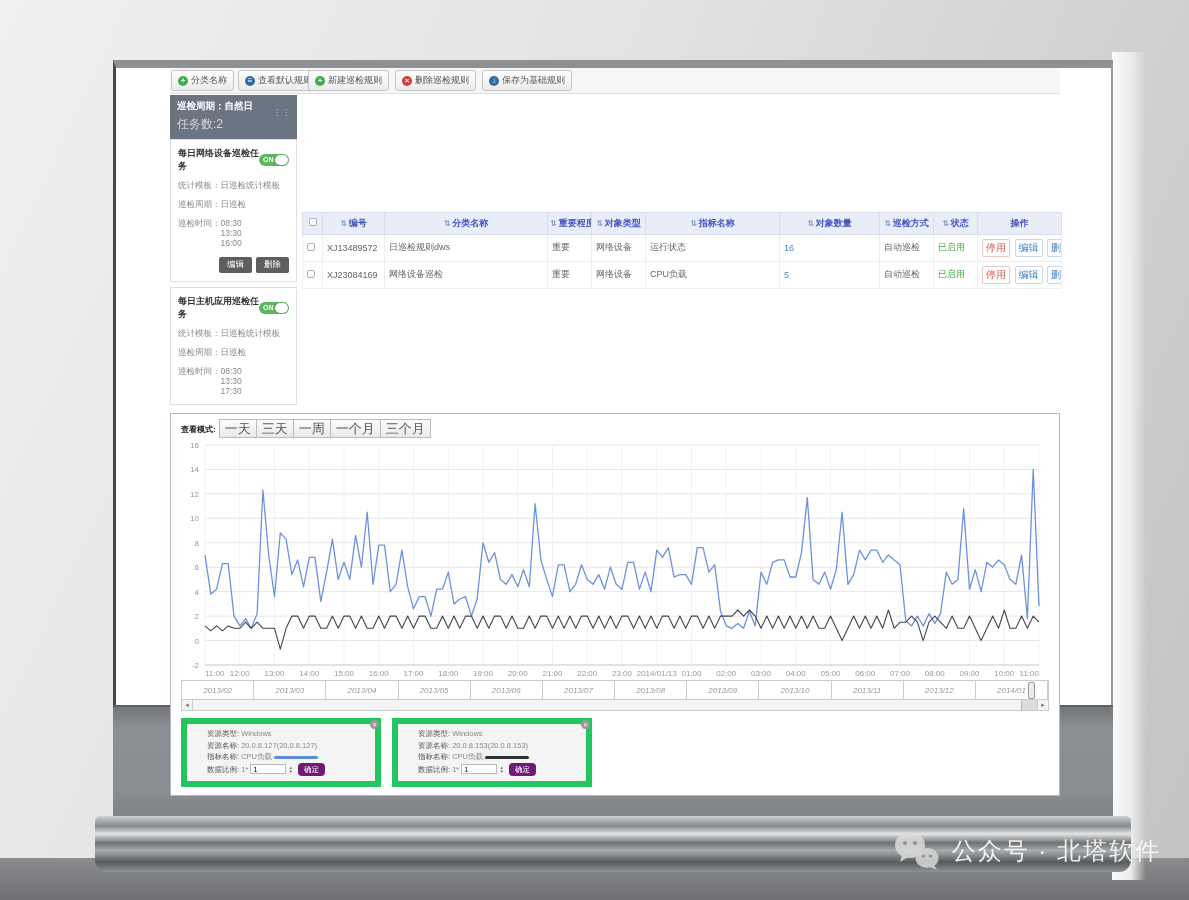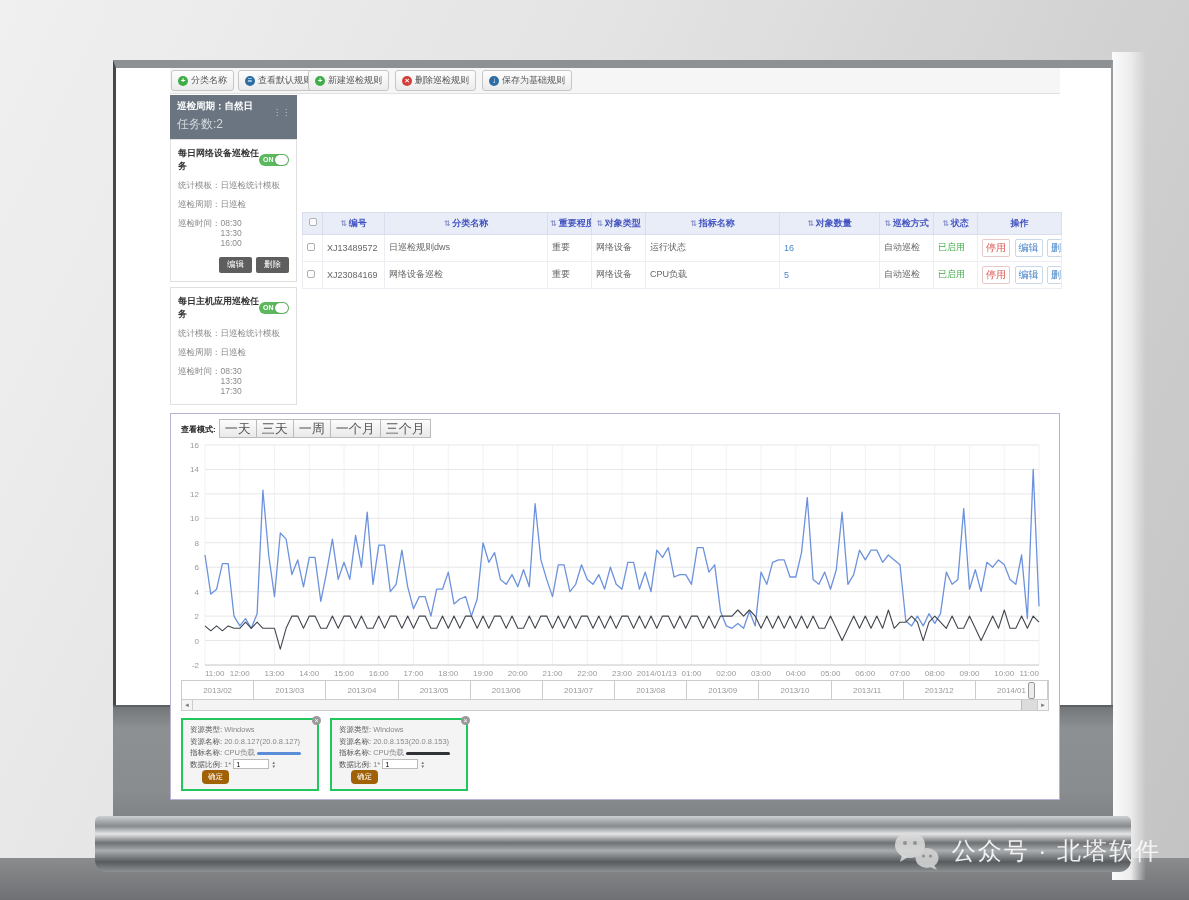--- a/index.html
+++ b/index.html
@@ -69,46 +69,46 @@
   .mini-btn.blue { color:#4a86c8; border-color:#c9d8e6; }
   td.ctr { text-align:left; }
 
   
   .chart-panel { margin-top:8px; border:1px solid #b9b2d6; background:#fff; padding:6px 10px 8px; }
   .legend-row { display:flex; align-items:center; font-size:8px; color:#222; }
   .legend-label { font-weight:bold; margin-right:4px; }
   .vm-btn { border:1px solid #bbb; background:linear-gradient(#fcfcfc,#e9e9e9); padding:1px 5px;
        font-size:13px; color:#555; margin-left:-1px; cursor:pointer;margin-top:20px; }
   .plot-svg { display:block; margin-top:1px; }
-  .ruler { position:relative; display:flex; height:20px; border:1px solid #ccc; margin-top:1px; background:#fff; }
+  .ruler { position:relative; display:flex; height:20px; border:1px solid #ccc; margin-top:1px; background:#fff;font-style:italic; }
   .ruler-cell { flex:1; border-right:1px solid #ccc; display:flex; align-items:center; justify-content:center;
        font-size:8px; color:#999; overflow:hidden; }
   .ruler-cell:last-child { border-right:none; }
   .range-handle { position:absolute; right:13px; top:1px; width:7px; height:17px; background:#ececec;
        border:1px solid #999; border-radius:2px; cursor:ew-resize; }
   .scrollbar { display:flex; align-items:stretch; height:11px; border:1px solid #ccc; border-top:none; background:#f4f4f4; }
   .sb-arrow { width:11px; font-size:6px; color:#777; display:flex; align-items:center; justify-content:center; cursor:pointer; }
   .sb-arrow.left { border-right:1px solid #ccc; }
   .sb-arrow.right { border-left:1px solid #ccc; }
   .sb-track { flex:1; position:relative; }
   .sb-thumb { position:absolute; right:0; width:16px; top:0; bottom:0; background:#dcdcdc; border-left:1px solid #bbb; cursor:grab; }
 
   
   .cards-row { display:flex; gap:11px; margin-top:7px; }
-  .info-card { position:relative; width:138px; background:#f4f4f4; border:2px solid #22c55e;
-       padding:4px 7px 5px; font-size:7.5px; color:#888; line-height:11.5px; }
+  .info-card { position:relative; width:200px; background:#f4f4f4; border:6px solid #22c55e;
+       padding:4px 20px 5px; font-size:7.5px; color:#888; line-height:11.5px; }
   .info-card .lbl { color:#555; }
   .close-icon { position:absolute; right:-4px; top:-4px; width:9px; height:9px; border-radius:50%;
        background:#9a9a9a; color:#fff; font-size:7px; line-height:9px; text-align:center; cursor:pointer; }
   .swatch { display:inline-block; width:44px; height:3px; border-radius:2px; vertical-align:middle; margin-left:2px; }
   .ratio-input { width:36px; height:10px; font-size:7px; border:1px solid #bbb; background:#fff; padding:0 2px;
        font-family:inherit; }
   .spin { display:inline-flex; flex-direction:column; font-size:4.5px; color:#777; line-height:4px; vertical-align:middle; }
-  .confirm-btn { display:inline-block; background:#a16207; color:#fff; border-radius:4px; padding:1px 6px;
-       font-size:7.5px; margin-left:12px; cursor:pointer; }
+  .confirm-btn { display:inline-block; background:#701a75; color:#fff; border-radius:4px; padding:1px 6px;
+       font-size:7.5px; margin-left:3px; cursor:pointer; }
 
   
   .watermark { position:absolute; right:28px; top:831px; display:flex; align-items:center; gap:12px;
        color:rgba(252,252,252,.9); font-size:24px; letter-spacing:2px; }
 </style>
 </head>
 <body>
 
 <div class="scene">
   <div class="floor"></div>

